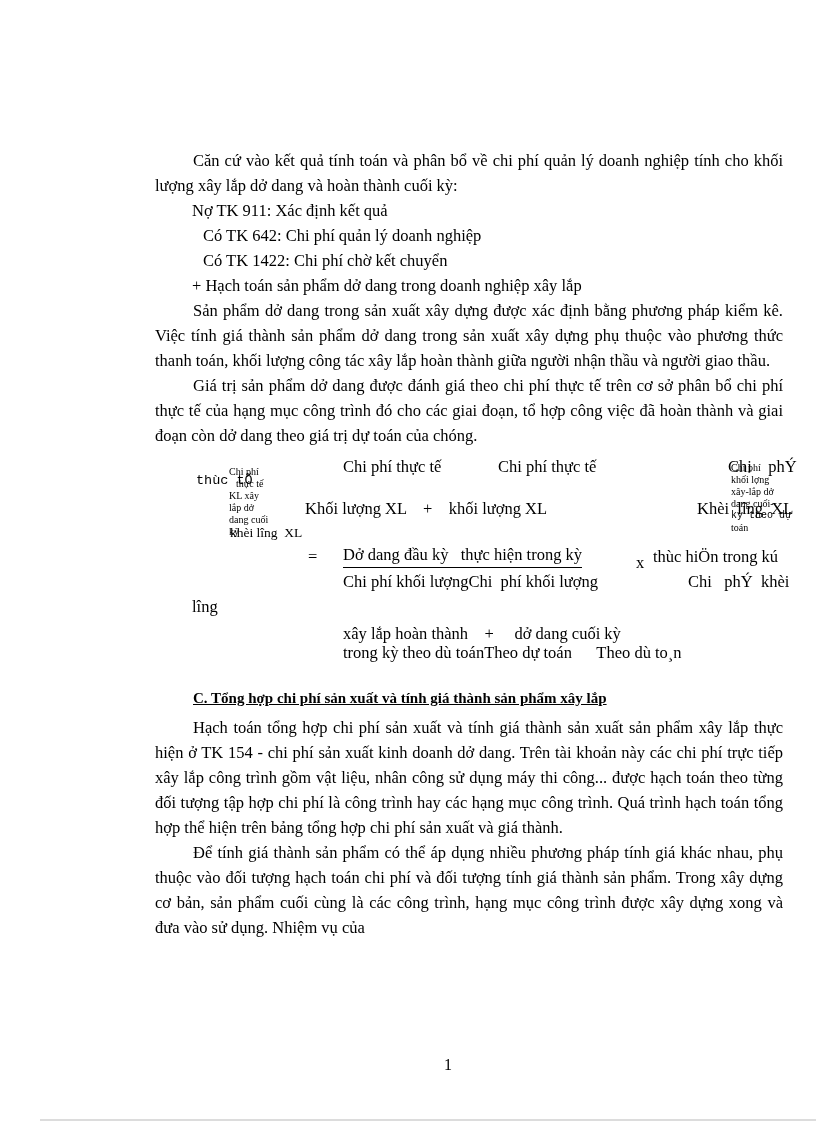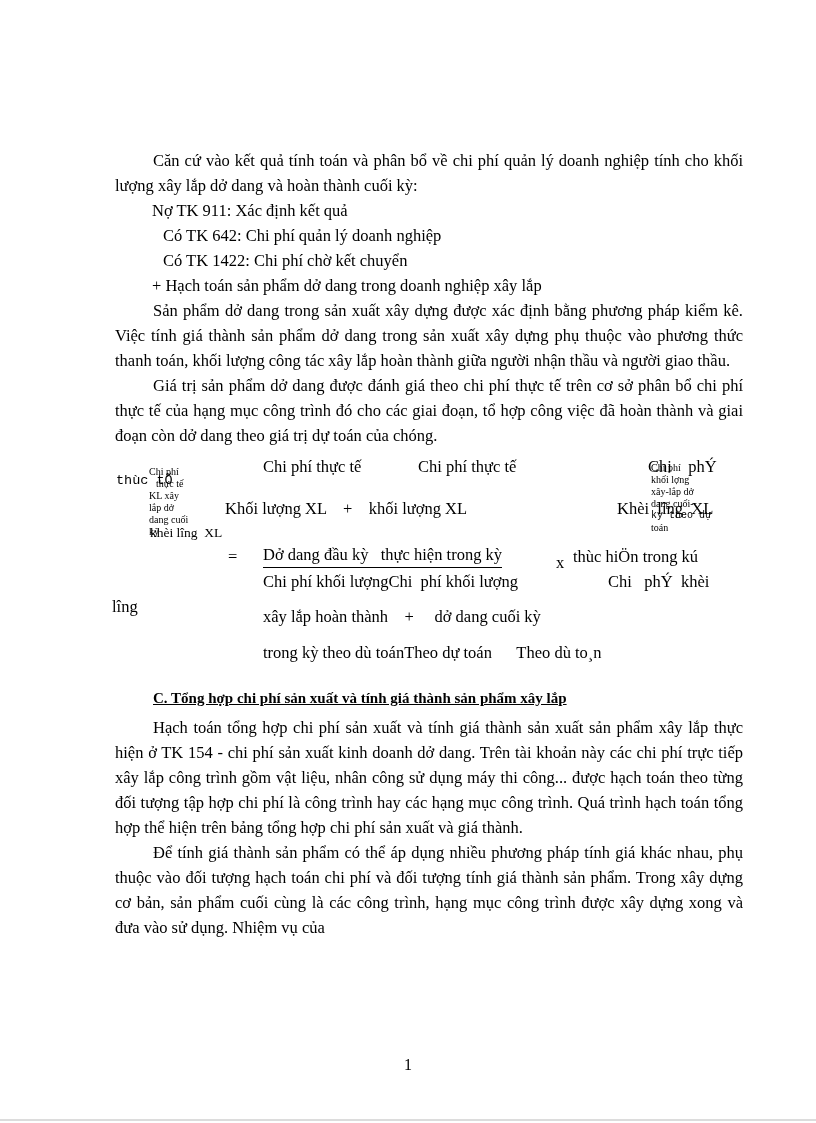--- a/index.html
+++ b/index.html
@@ -1,15 +1,15 @@
 <!DOCTYPE html>
 <html><head>
 <meta charset="utf-8">
 <style>
-  * { box-sizing: border-box; }
+  * { box-sizing: border-box; margin-left: 40px; }
   html, body { margin: 0; padding: 0; background: #ffffff; }
   .page {
     position: relative;
     width: 816px;
     height: 1123px;
     margin: 0 auto;
     background: #ffffff;
     font-family: "Liberation Serif", "DejaVu Serif", serif;
     color: #000000;
     overflow: hidden;
@@ -110,21 +110,21 @@
       <span class="f f-med" style="left:150px; top:72px;">khèi lîng  XL</span>
 
       <span class="f" style="left:228px; top:96px;">=</span>
       <span class="f frac-top" style="left:263px; top:94px;">Dở dang đầu kỳ   thực hiện trong kỳ</span>
       <span class="f" style="left:556px; top:102px;">x</span>
       <span class="f" style="left:573px; top:96px;">thùc hiÖn trong kú</span>
 
       <span class="f" style="left:263px; top:121px;">Chi phí khối lượngChi  phí khối lượng</span>
       <span class="f" style="left:608px; top:121px;">Chi   phÝ  khèi</span>
       <span class="f" style="left:112px; top:146px;">lîng</span>
-      <span class="f" style="left:263px; top:156px;">xây lắp hoàn thành    +     dở dang cuối kỳ</span>
+      <span class="f" style="left:263px; top:173px;">xây lắp hoàn thành    +     dở dang cuối kỳ</span>
       <span class="f" style="left:263px; top:192px;">trong kỳ theo dù toánTheo dự toán      Theo dù to¸n</span>
     </div>
 
     <p class="heading">C. Tổng hợp chi phí sản xuất và tính giá thành sản phẩm xây lắp</p>
 
     <p class="para indent">Hạch toán tổng hợp chi phí sản xuất và tính giá thành sản xuất sản phẩm xây lắp thực hiện ở TK 154 - chi phí sản xuất kinh doanh dở dang. Trên tài khoản này các chi phí   trực tiếp xây lắp công trình gồm vật liệu,  nhân công sử dụng máy thi công... được hạch toán theo từng đối tượng tập hợp chi phí là công trình hay các hạng mục công trình. Quá trình hạch toán tổng hợp thể hiện trên bảng tổng hợp chi phí sản xuất và giá thành.</p>
     <p class="para indent">Để tính giá thành sản phẩm có thể áp dụng nhiều phương pháp tính giá khác nhau,  phụ thuộc vào đối tượng hạch toán chi phí và đối tượng tính giá thành sản phẩm. Trong xây dựng cơ bản,  sản phẩm cuối cùng là  các công trình, hạng mục công trình được xây dựng   xong và đưa vào sử dụng. Nhiệm  vụ của</p>
 
   </div>
 

